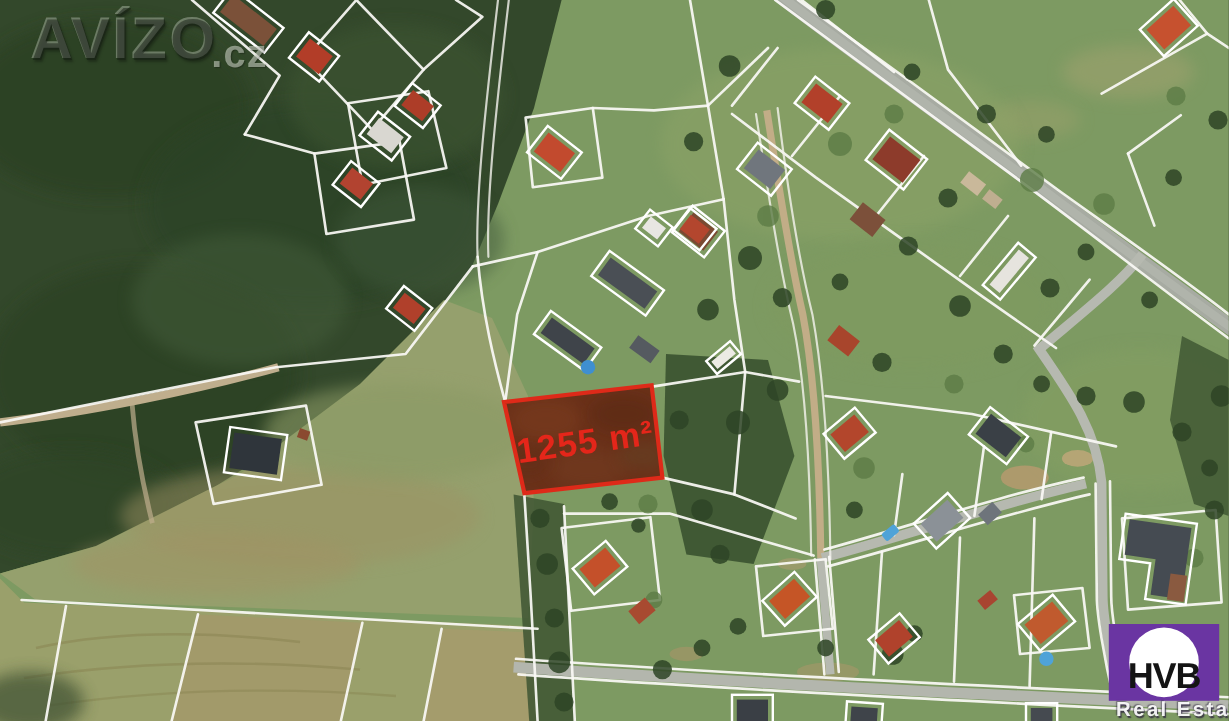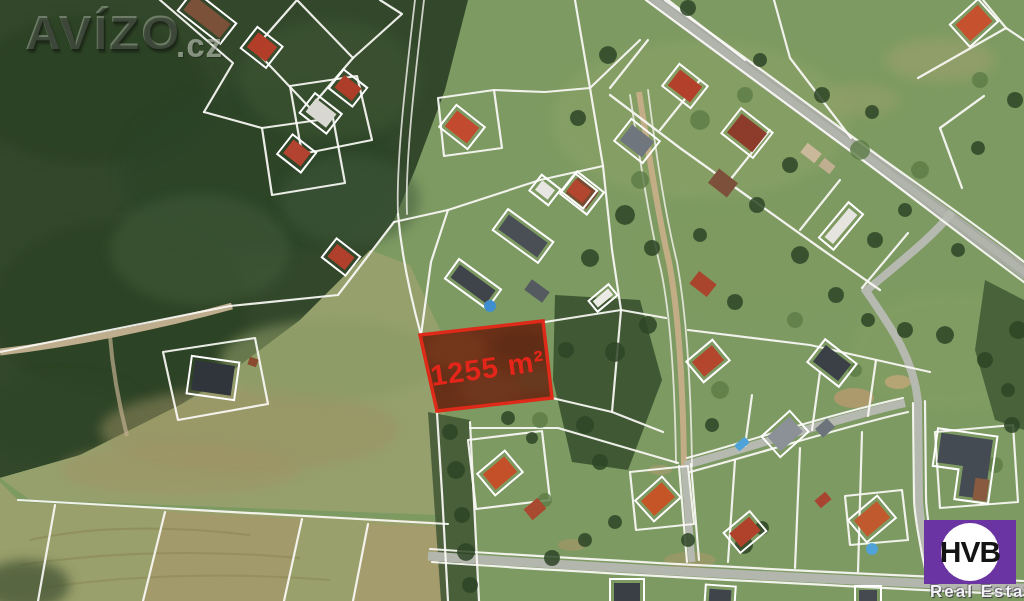--- a/index.html
+++ b/index.html
@@ -26,21 +26,21 @@
     font-size:33px;font-weight:700;letter-spacing:1px;
     color:rgba(216,222,210,.55);
     text-shadow:1px 1px 1px rgba(0,0,0,.25);
     margin-left:-6px;vertical-align:-6px;
   }
   
   .hvb{position:absolute;left:924px;top:520px;z-index:6;width:92px;height:64px;background:#6a35a2;}
   .hvb-circle{
     position:absolute;left:50%;top:50%;transform:translate(-50%,-50%);
     width:58px;height:58px;border-radius:50%;background:#ffffff;
-    display:flex;align-items:center;justify-content:center;
+    display:flex;align-items:flex-end;justify-content:center;
   }
   .hvb-mono{font-size:30px;font-weight:bold;color:#141414;letter-spacing:-1px;}
   .hvb-sub{
     position:absolute;left:930px;top:582px;z-index:6;white-space:nowrap;
     font-size:17px;font-weight:bold;letter-spacing:2px;color:rgba(255,255,255,.92);
     text-shadow:1px 1px 1px rgba(40,30,60,.8), -1px -1px 1px rgba(40,30,60,.5);
   }
 </style>
 </head>
 <body>

